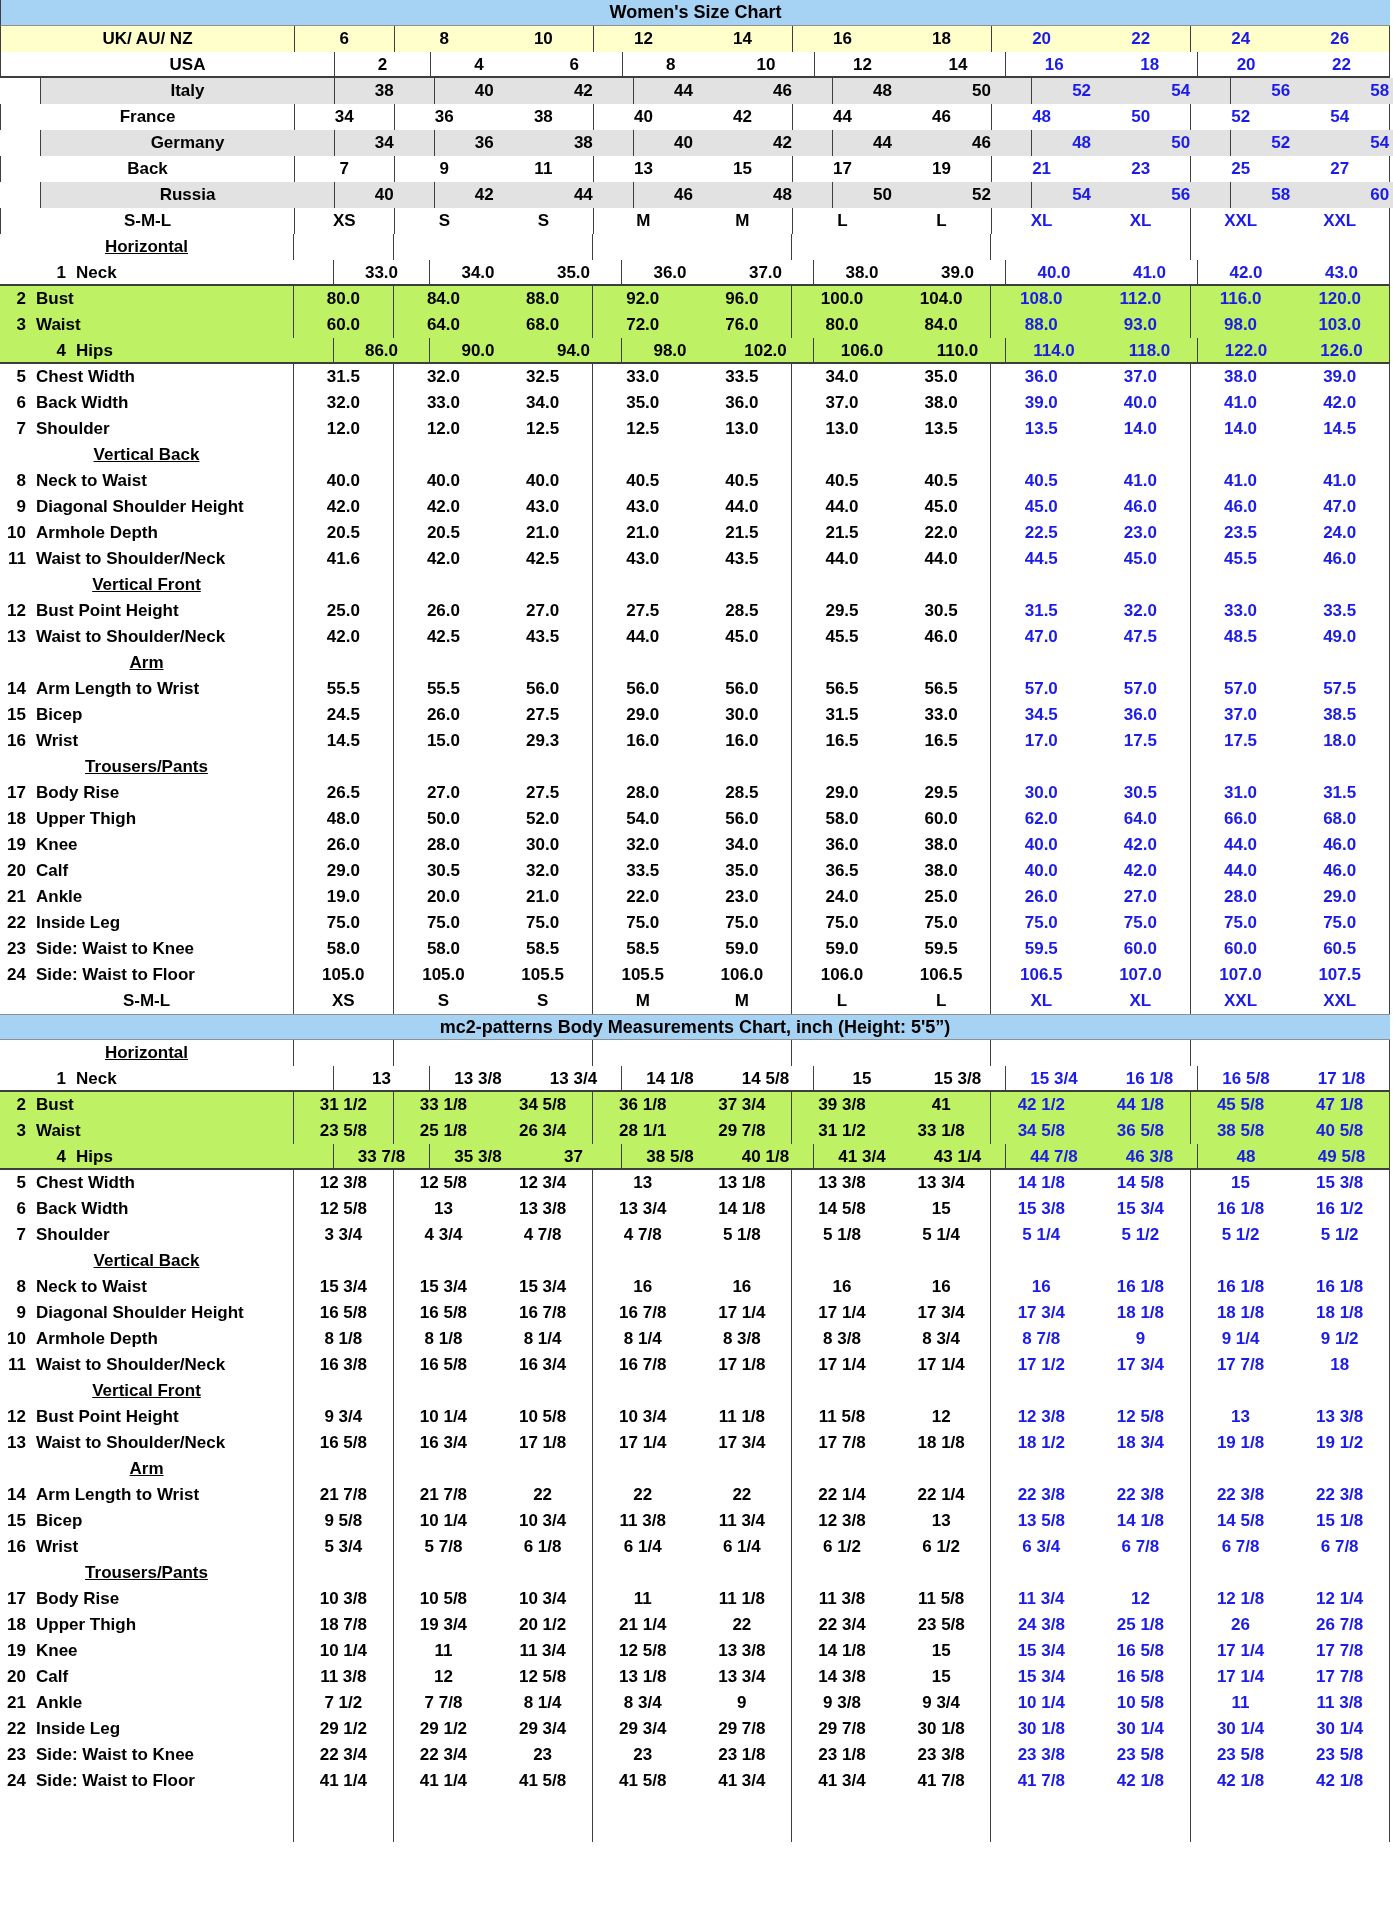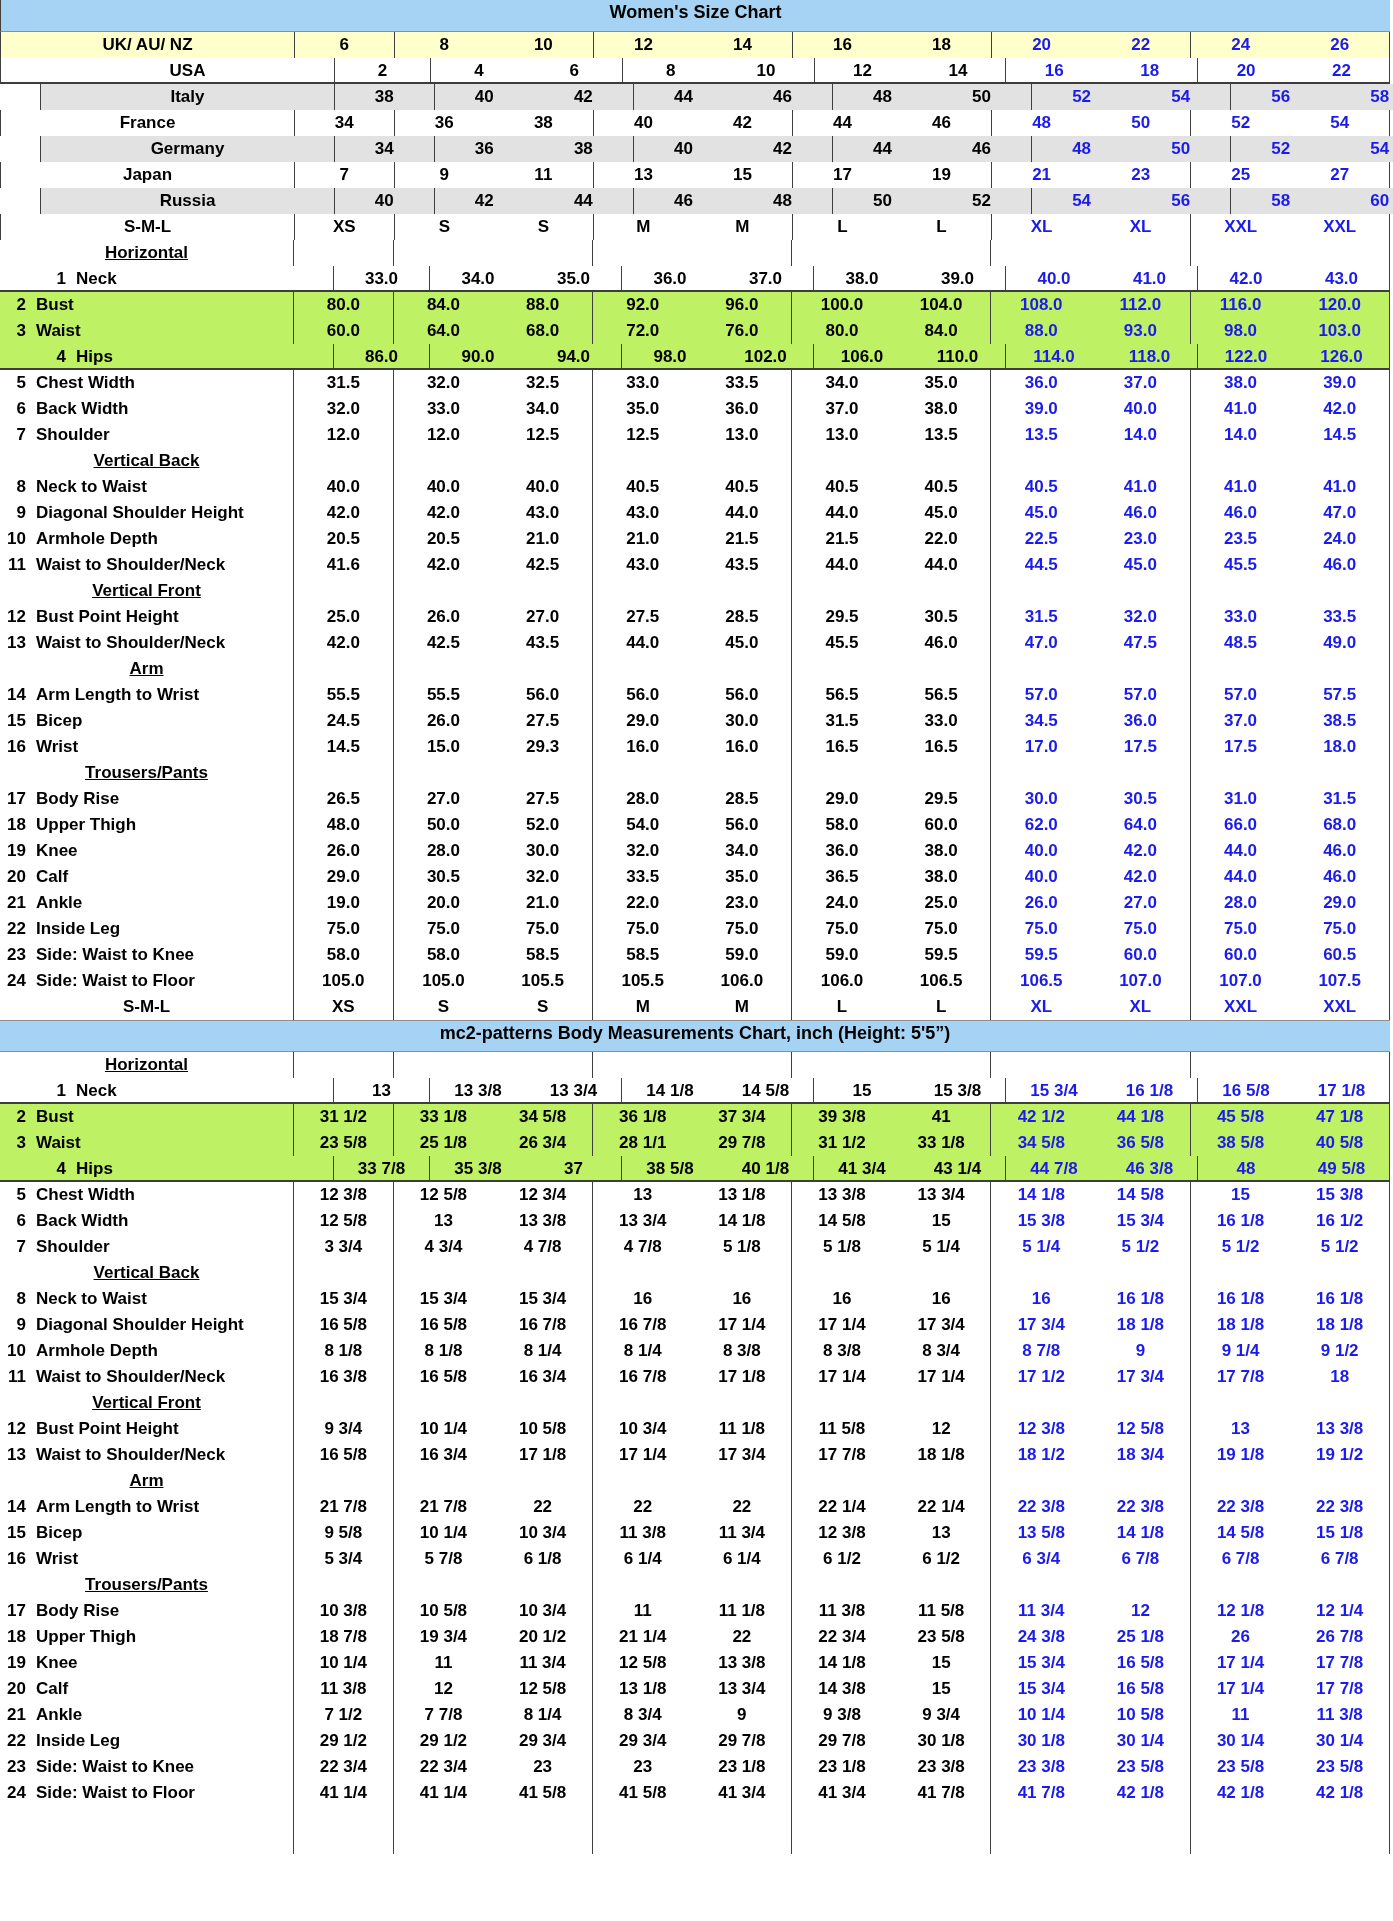--- a/index.html
+++ b/index.html
@@ -4,21 +4,21 @@
 <style>
   * { box-sizing: border-box; margin: 0; padding: 0; }
   html,body { background:#fff; }
   #root {
     width: 1393px; height: 1921px; background: #fff;
     font-family: "Liberation Sans", sans-serif; font-weight: bold; color: #000;
     position: relative; overflow: hidden;
   }
   .tbl { width: 1390px; }
   .bar {
-    width: 1390px; height: 32px; line-height: 24px; text-align: center;
+    width: 1390px; height: 26px; line-height: 24px; text-align: center;
     background: #A6D3F3; font-size: 18px;
     border-top: 1px solid #8f8f8f; border-bottom: 1px solid #8f8f8f;
   }
   #title-bar { border-top: none; border-left: 1px solid #3f3f3f; }
   .r {
     display: grid; grid-template-columns: 294px repeat(11, 1fr);
     height: 26px; width: 1390px;
   }
   .r.tall { height: 48px; }
   .c {
@@ -112,21 +112,21 @@
         <div class="c val">40</div>
         <div class="c val">42</div>
         <div class="c val">44</div>
         <div class="c val">46</div>
         <div class="c val">48</div>
         <div class="c val">50</div>
         <div class="c val">52</div>
         <div class="c val">54</div>
       </div>
       <div class="r lb">
-        <div class="c lab ctr">Japan</div>
+        <div class="c lab ctr">Back</div>
         <div class="c val">7</div>
         <div class="c val">9</div>
         <div class="c val">11</div>
         <div class="c val">13</div>
         <div class="c val">15</div>
         <div class="c val">17</div>
         <div class="c val">19</div>
         <div class="c val">21</div>
         <div class="c val">23</div>
         <div class="c val">25</div>

